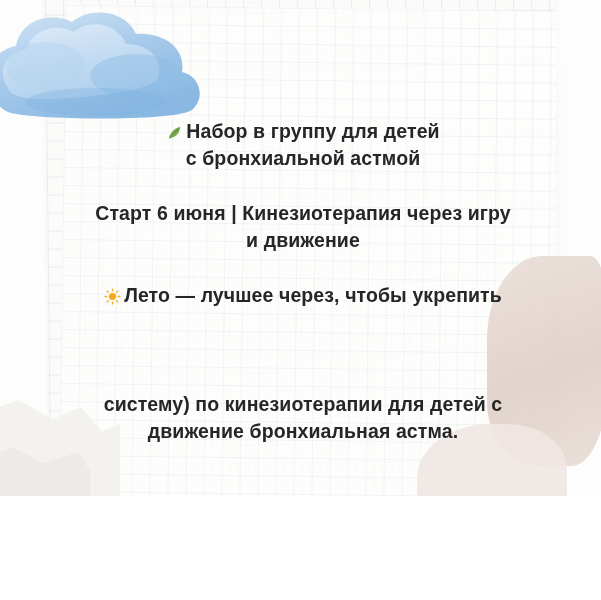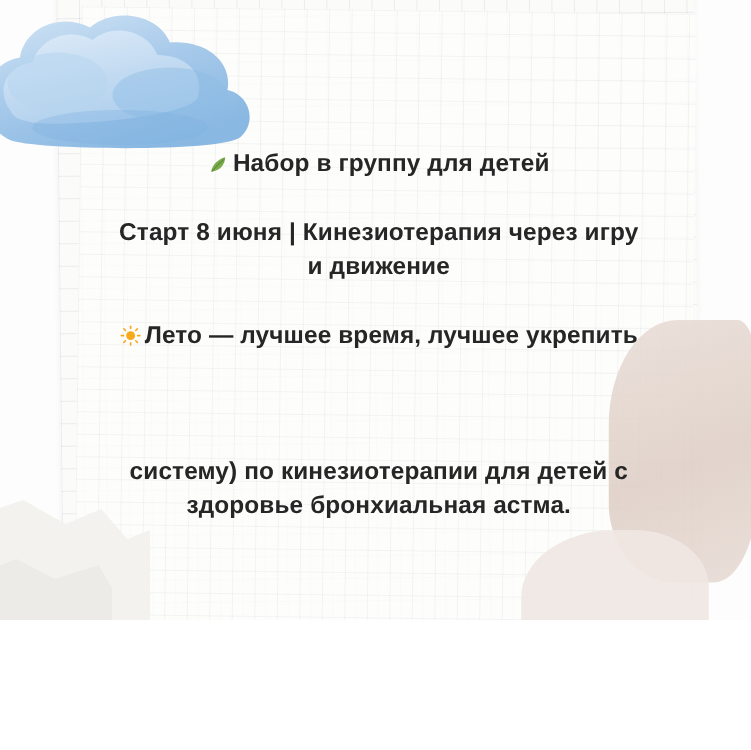--- a/index.html
+++ b/index.html
@@ -179,46 +179,47 @@
   <div class="content">
 
     <p class="para p1">
       <span class="leaf-icon">
         <svg viewBox="0 0 24 24" width="17" height="17" xmlns="http://www.w3.org/2000/svg">
           <path d="M4 20 C6 12 12 6 20 4 C20 12 14 19 6 20 Z" fill="#7cab4e"></path>
           <path d="M5 20 C9 15 14 10 19 6" stroke="#5c8a38" stroke-width="1.2" fill="none"></path>
           <path d="M12 13 C13 11 15 9 17 8" stroke="#5c8a38" stroke-width="1" fill="none"></path>
         </svg>
       </span><span>Набор в группу для детей</span><br>
+      <span>с бронхиальной астмой</span>
     </p>
 
     <p class="para p2">
-      <span>Старт 8 июня | Кинезиотерапия через игру</span><br>
+      <span>Старт 6 июня | Кинезиотерапия через игру</span><br>
       <span>и движение</span>
     </p>
 
     <p class="para p3">
       <span class="sun-icon">
         <svg viewBox="0 0 24 24" width="17" height="17" xmlns="http://www.w3.org/2000/svg">
           <circle cx="12" cy="12" r="5" fill="#f7a81b"></circle>
           <g stroke="#f7a81b" stroke-width="1.8" stroke-linecap="round">
             <line x1="12" y1="1.5" x2="12" y2="4"></line>
             <line x1="12" y1="20" x2="12" y2="22.5"></line>
             <line x1="1.5" y1="12" x2="4" y2="12"></line>
             <line x1="20" y1="12" x2="22.5" y2="12"></line>
             <line x1="4.4" y1="4.4" x2="6.2" y2="6.2"></line>
             <line x1="17.8" y1="17.8" x2="19.6" y2="19.6"></line>
             <line x1="19.6" y1="4.4" x2="17.8" y2="6.2"></line>
             <line x1="6.2" y1="17.8" x2="4.4" y2="19.6"></line>
           </g>
         </svg>
-      </span><span>Лето — лучшее время, лучшее укрепить</span><br>
+      </span><span>Лето — лучшее через, чтобы укрепить</span><br>
       <br>
     </p>
 
     <p class="para p4">
       <br>
       <span>систему) по кинезиотерапии для детей с</span><br>
-      <span>здоровье бронхиальная астма.</span>
+      <span>движение бронхиальная астма.</span>
     </p>
 
   </div>
 </div>
 
 </body></html>

